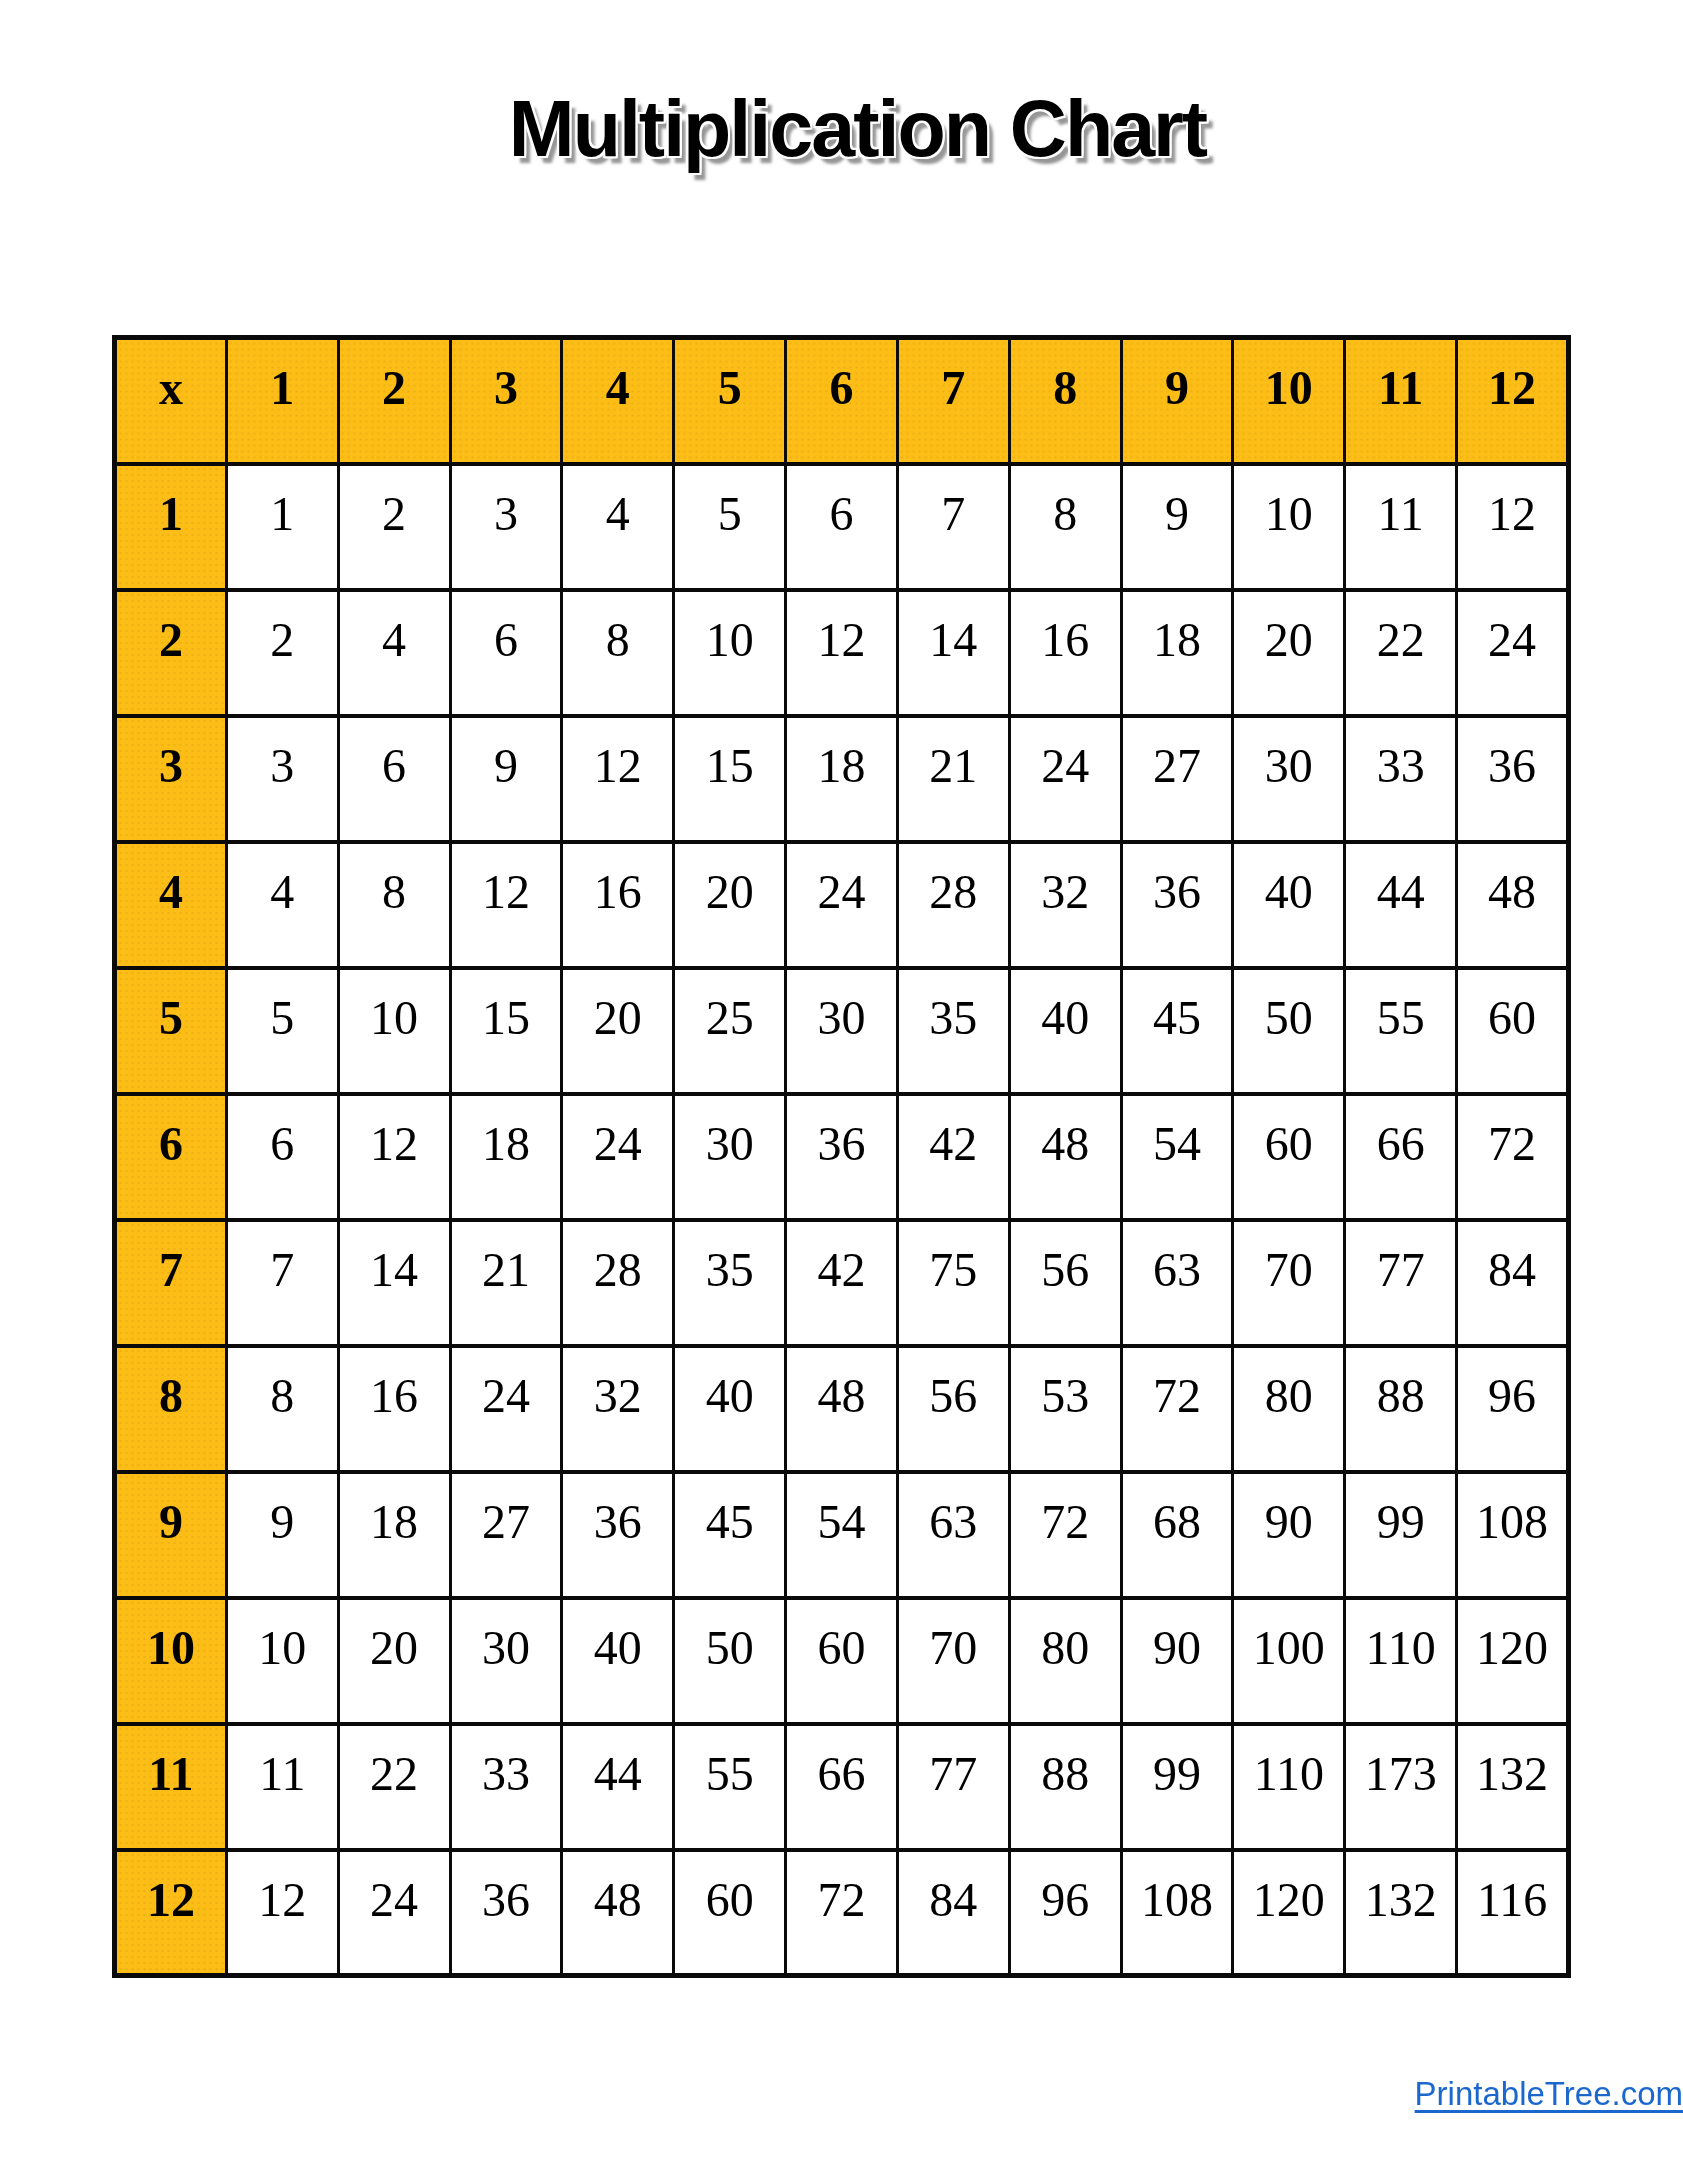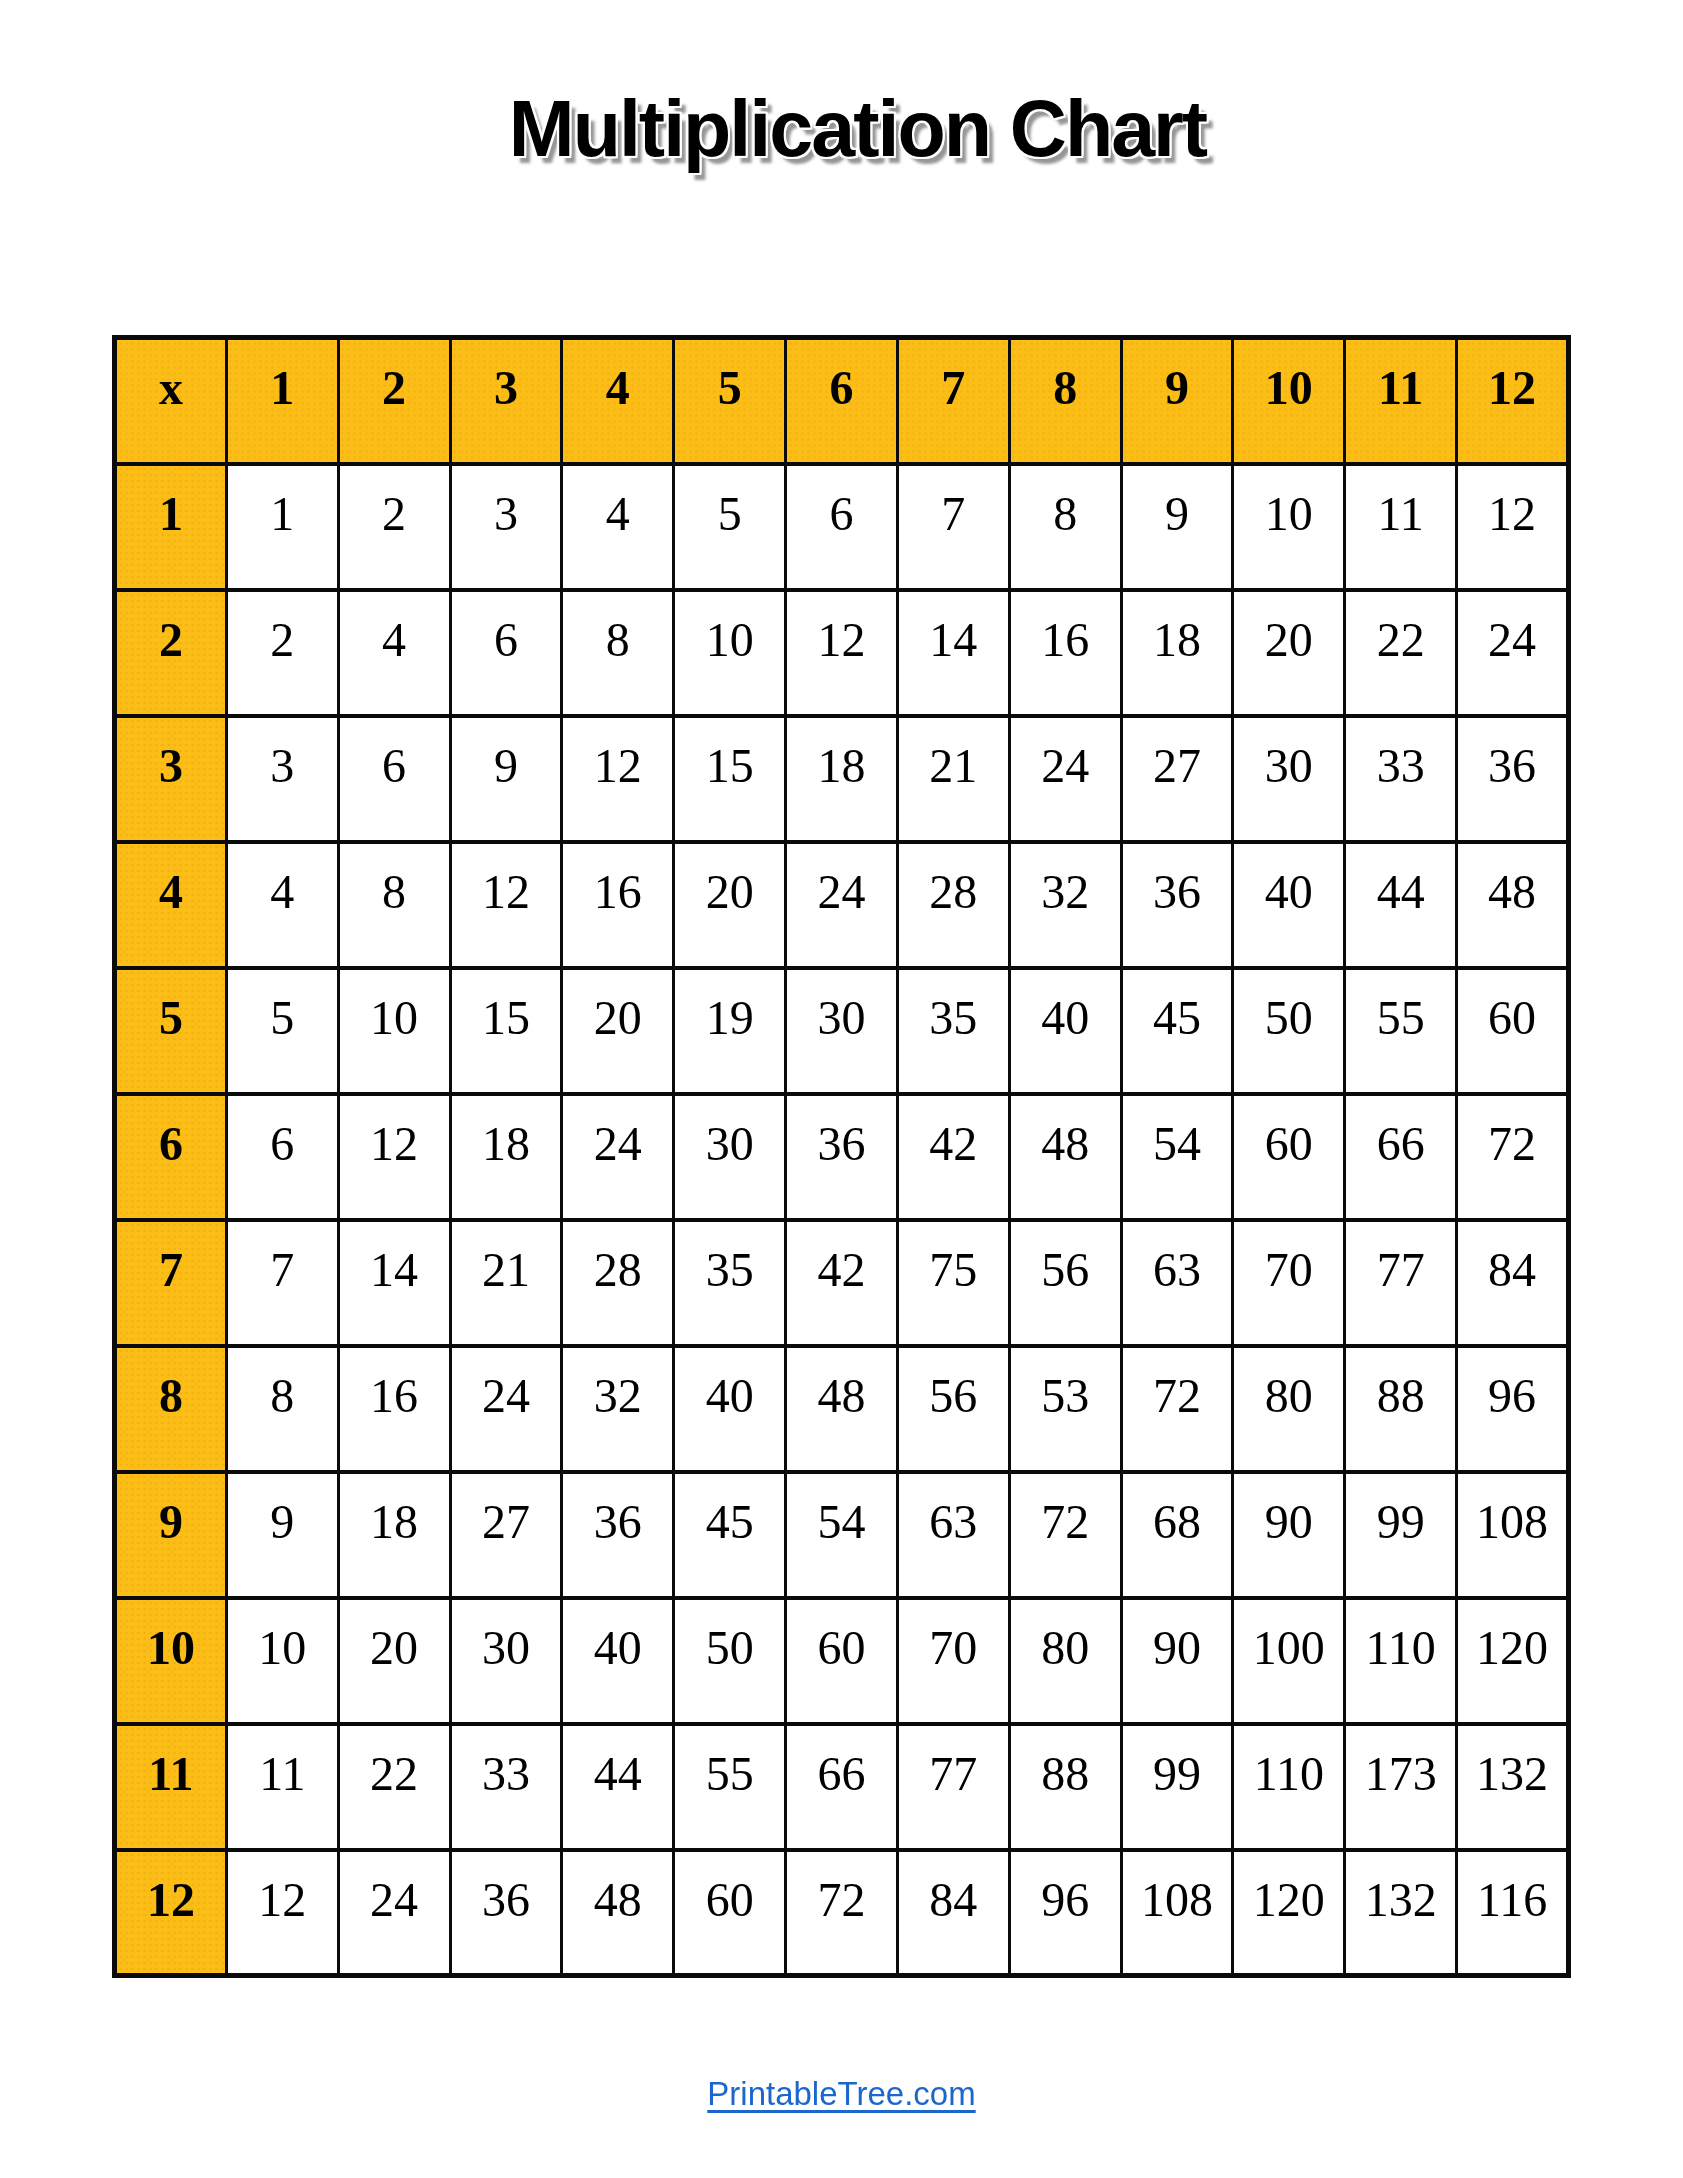--- a/index.html
+++ b/index.html
@@ -66,21 +66,21 @@
   }
   table.mult td {
     background: #ffffff;
     font-weight: normal;
   }
   .footer {
     position: absolute;
     top: 2075px;
     left: 0;
     width: 100%;
-    text-align: center;
+    text-align: right;
     font-family: "Liberation Sans", sans-serif;
     font-size: 33px;
   }
   .footer a {
     color: var(--link, #1b67ce);
     text-decoration: underline;
     text-underline-offset: 5px;
     cursor: pointer;
   }
 </style>
@@ -169,21 +169,21 @@
           <td>40</td>
           <td>44</td>
           <td>48</td>
         </tr>
         <tr>
           <th>5</th>
           <td>5</td>
           <td>10</td>
           <td>15</td>
           <td>20</td>
-          <td>19</td>
+          <td>25</td>
           <td>30</td>
           <td>35</td>
           <td>40</td>
           <td>45</td>
           <td>50</td>
           <td>55</td>
           <td>60</td>
         </tr>
         <tr>
           <th>6</th>

